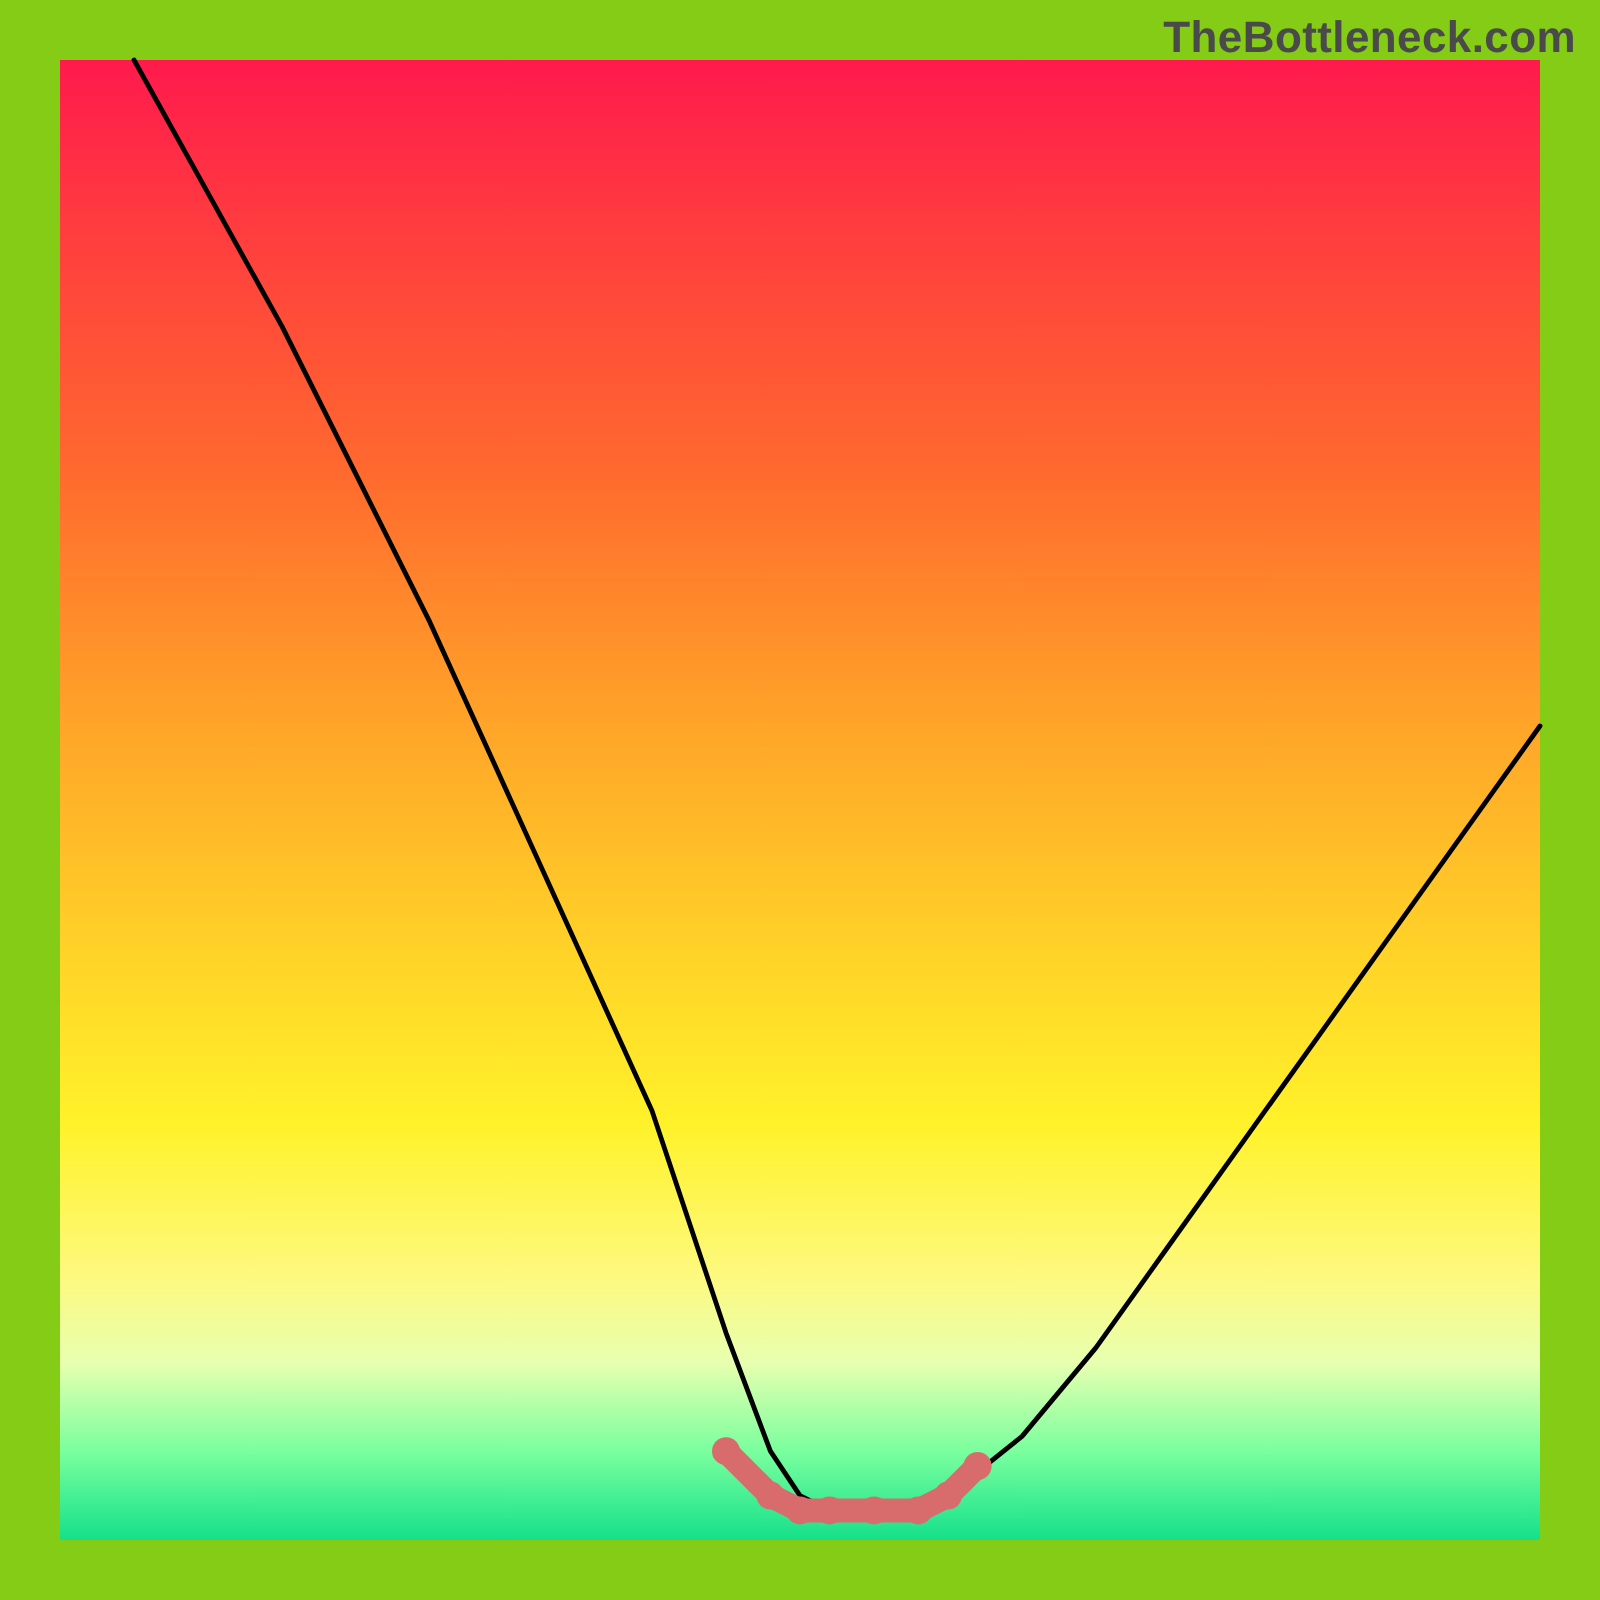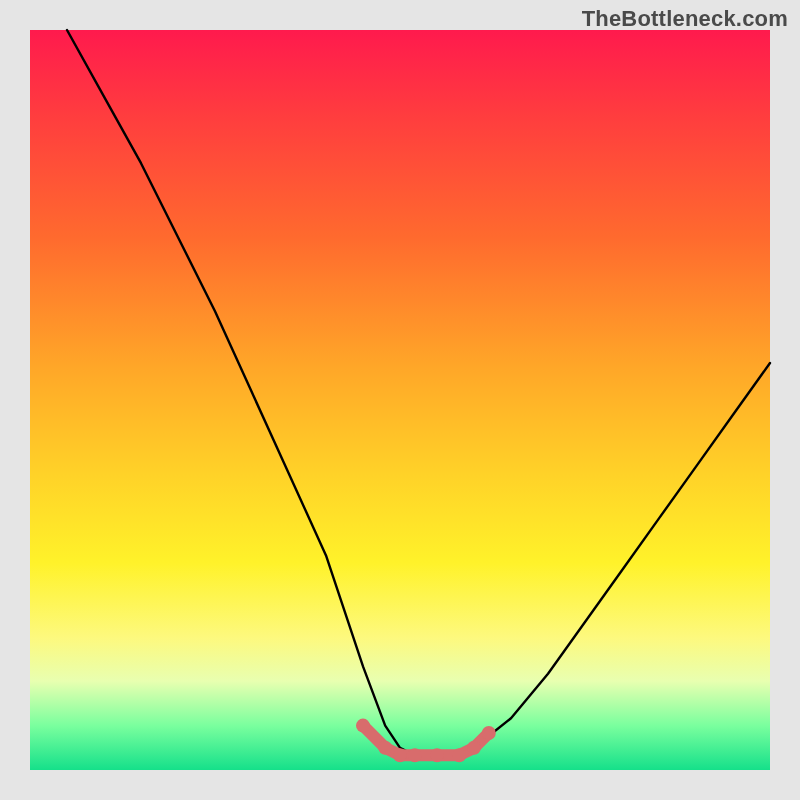--- a/index.html
+++ b/index.html
@@ -8,21 +8,21 @@
     width: 800px;
     height: 800px;
     background: #000;
     font-family: Arial, Helvetica, sans-serif;
     overflow: hidden;
   }
   .frame {
     position: relative;
     width: 800px;
     height: 800px;
-    background: #e5e5e5;
+    background: #84cc16;
   }
   .plot-area {
     position: absolute;
     left: 30px;
     top: 30px;
     width: 740px;
     height: 740px;
     background: linear-gradient(to bottom,
       #ff1a4d 0%,
       #ff3e3e 12%,

